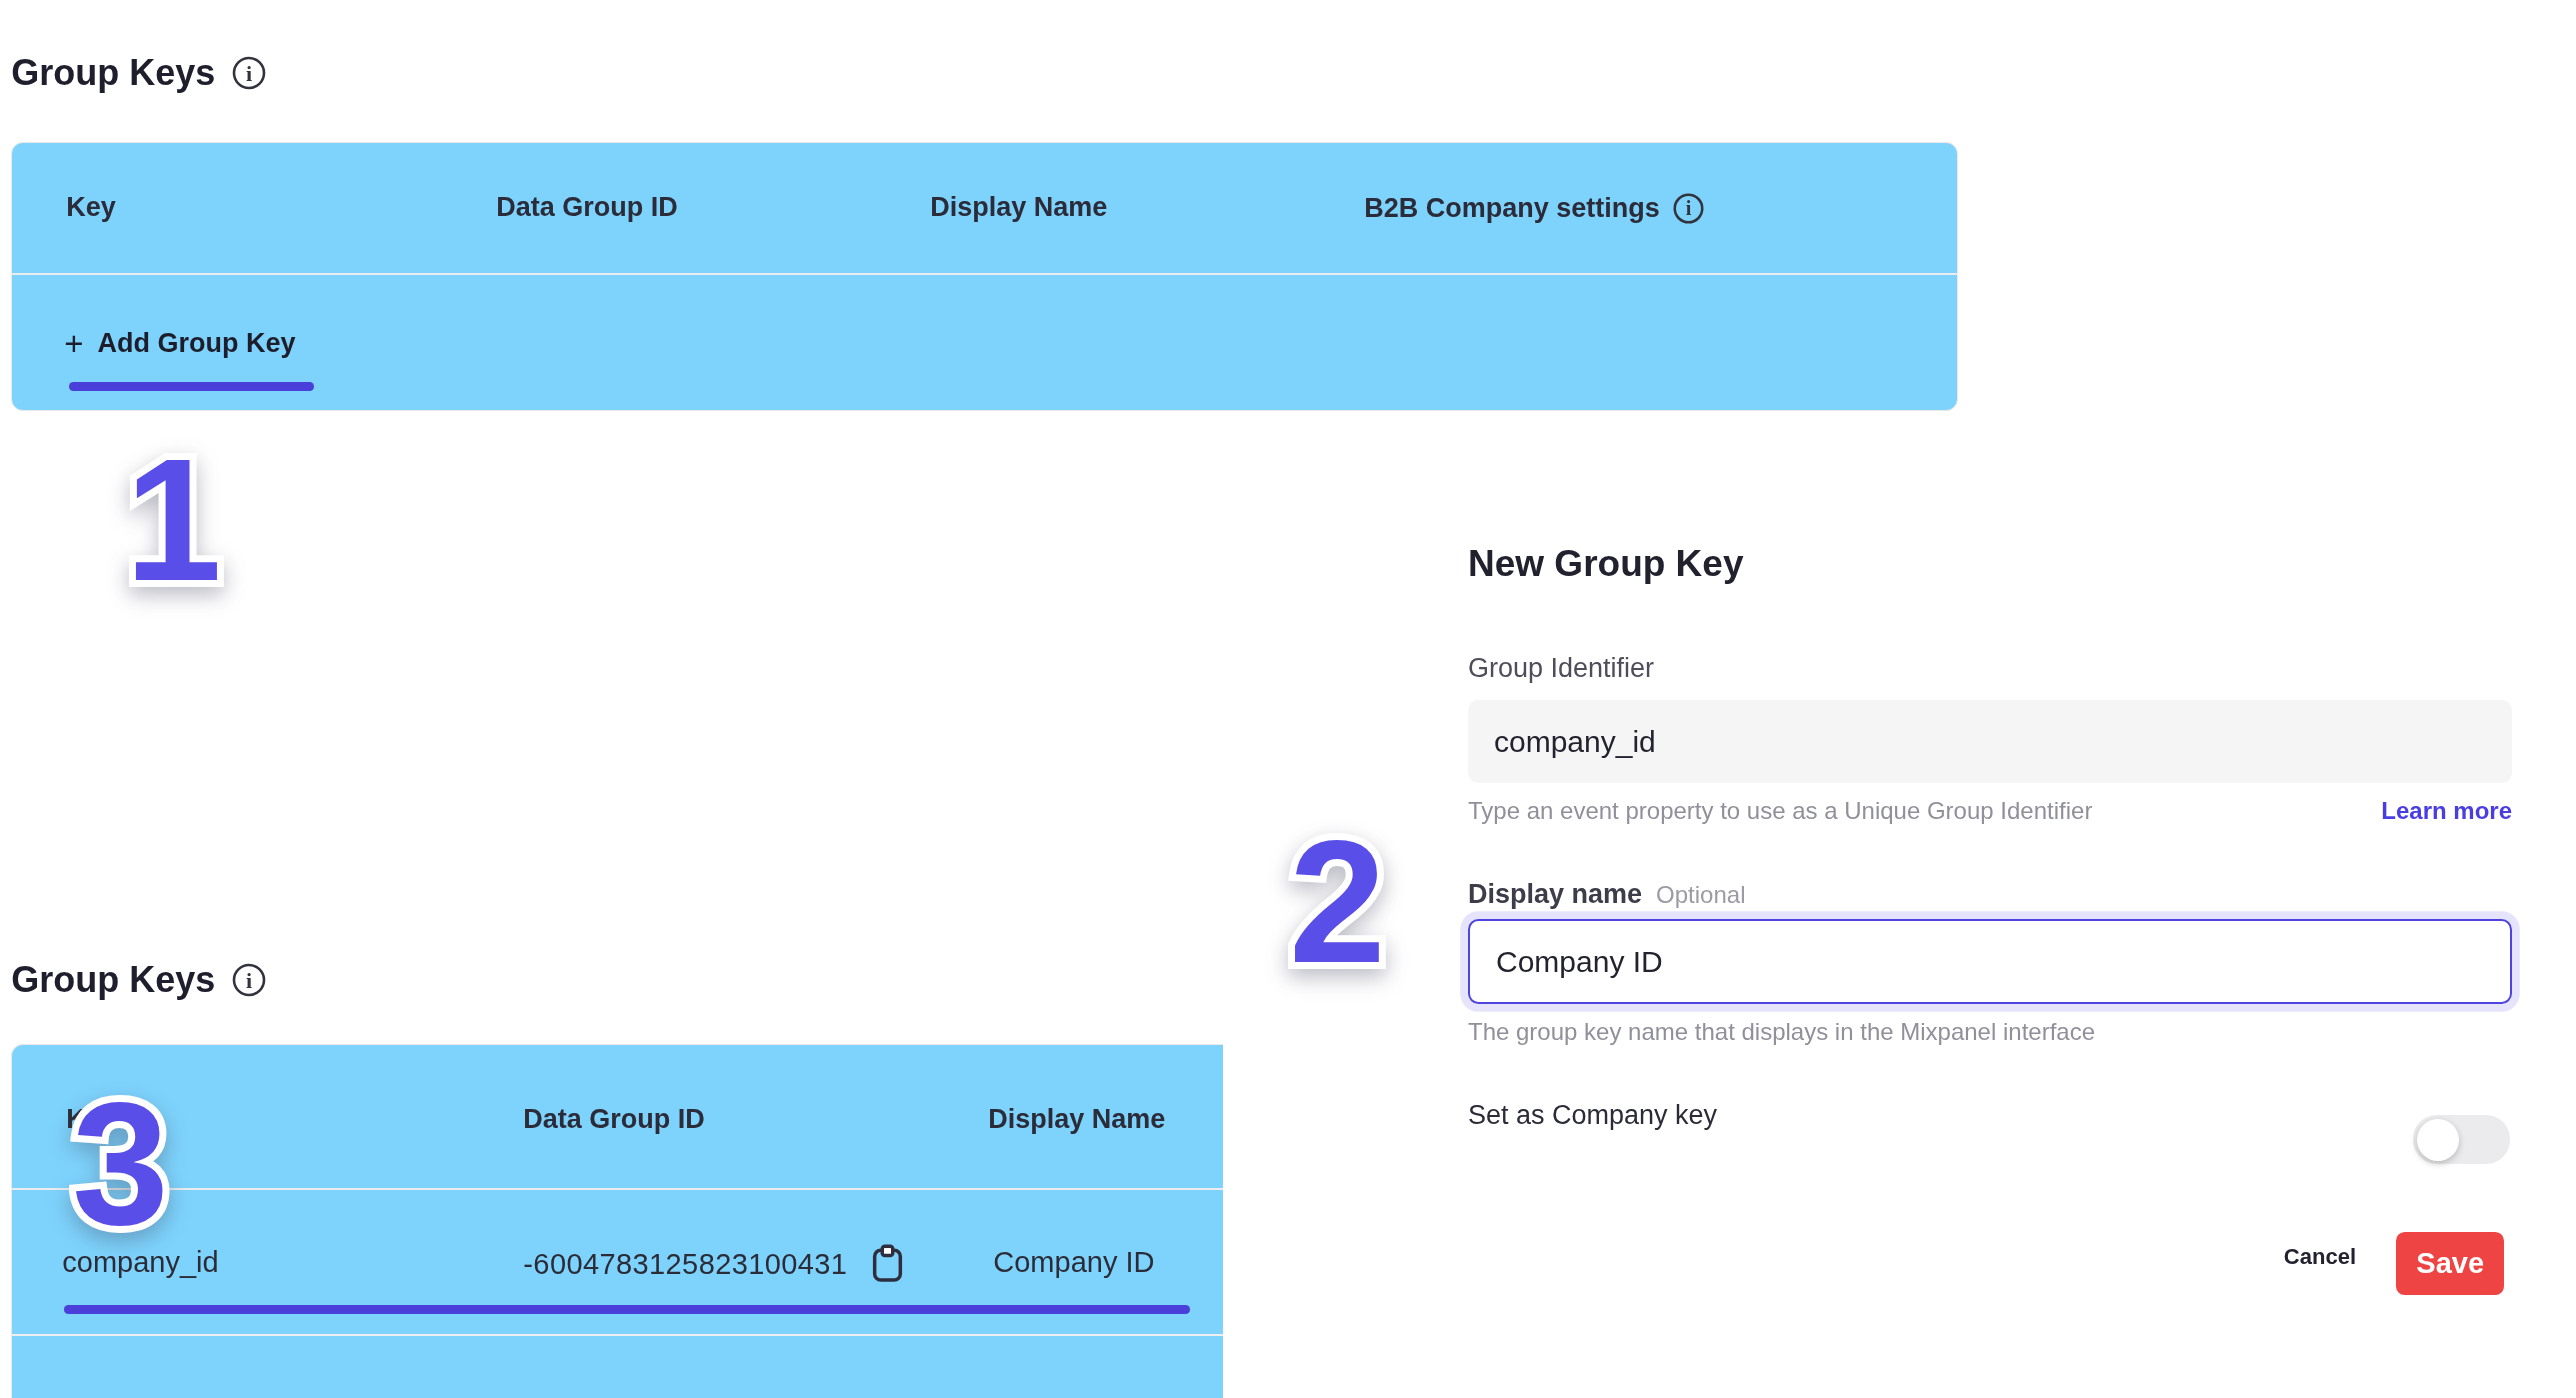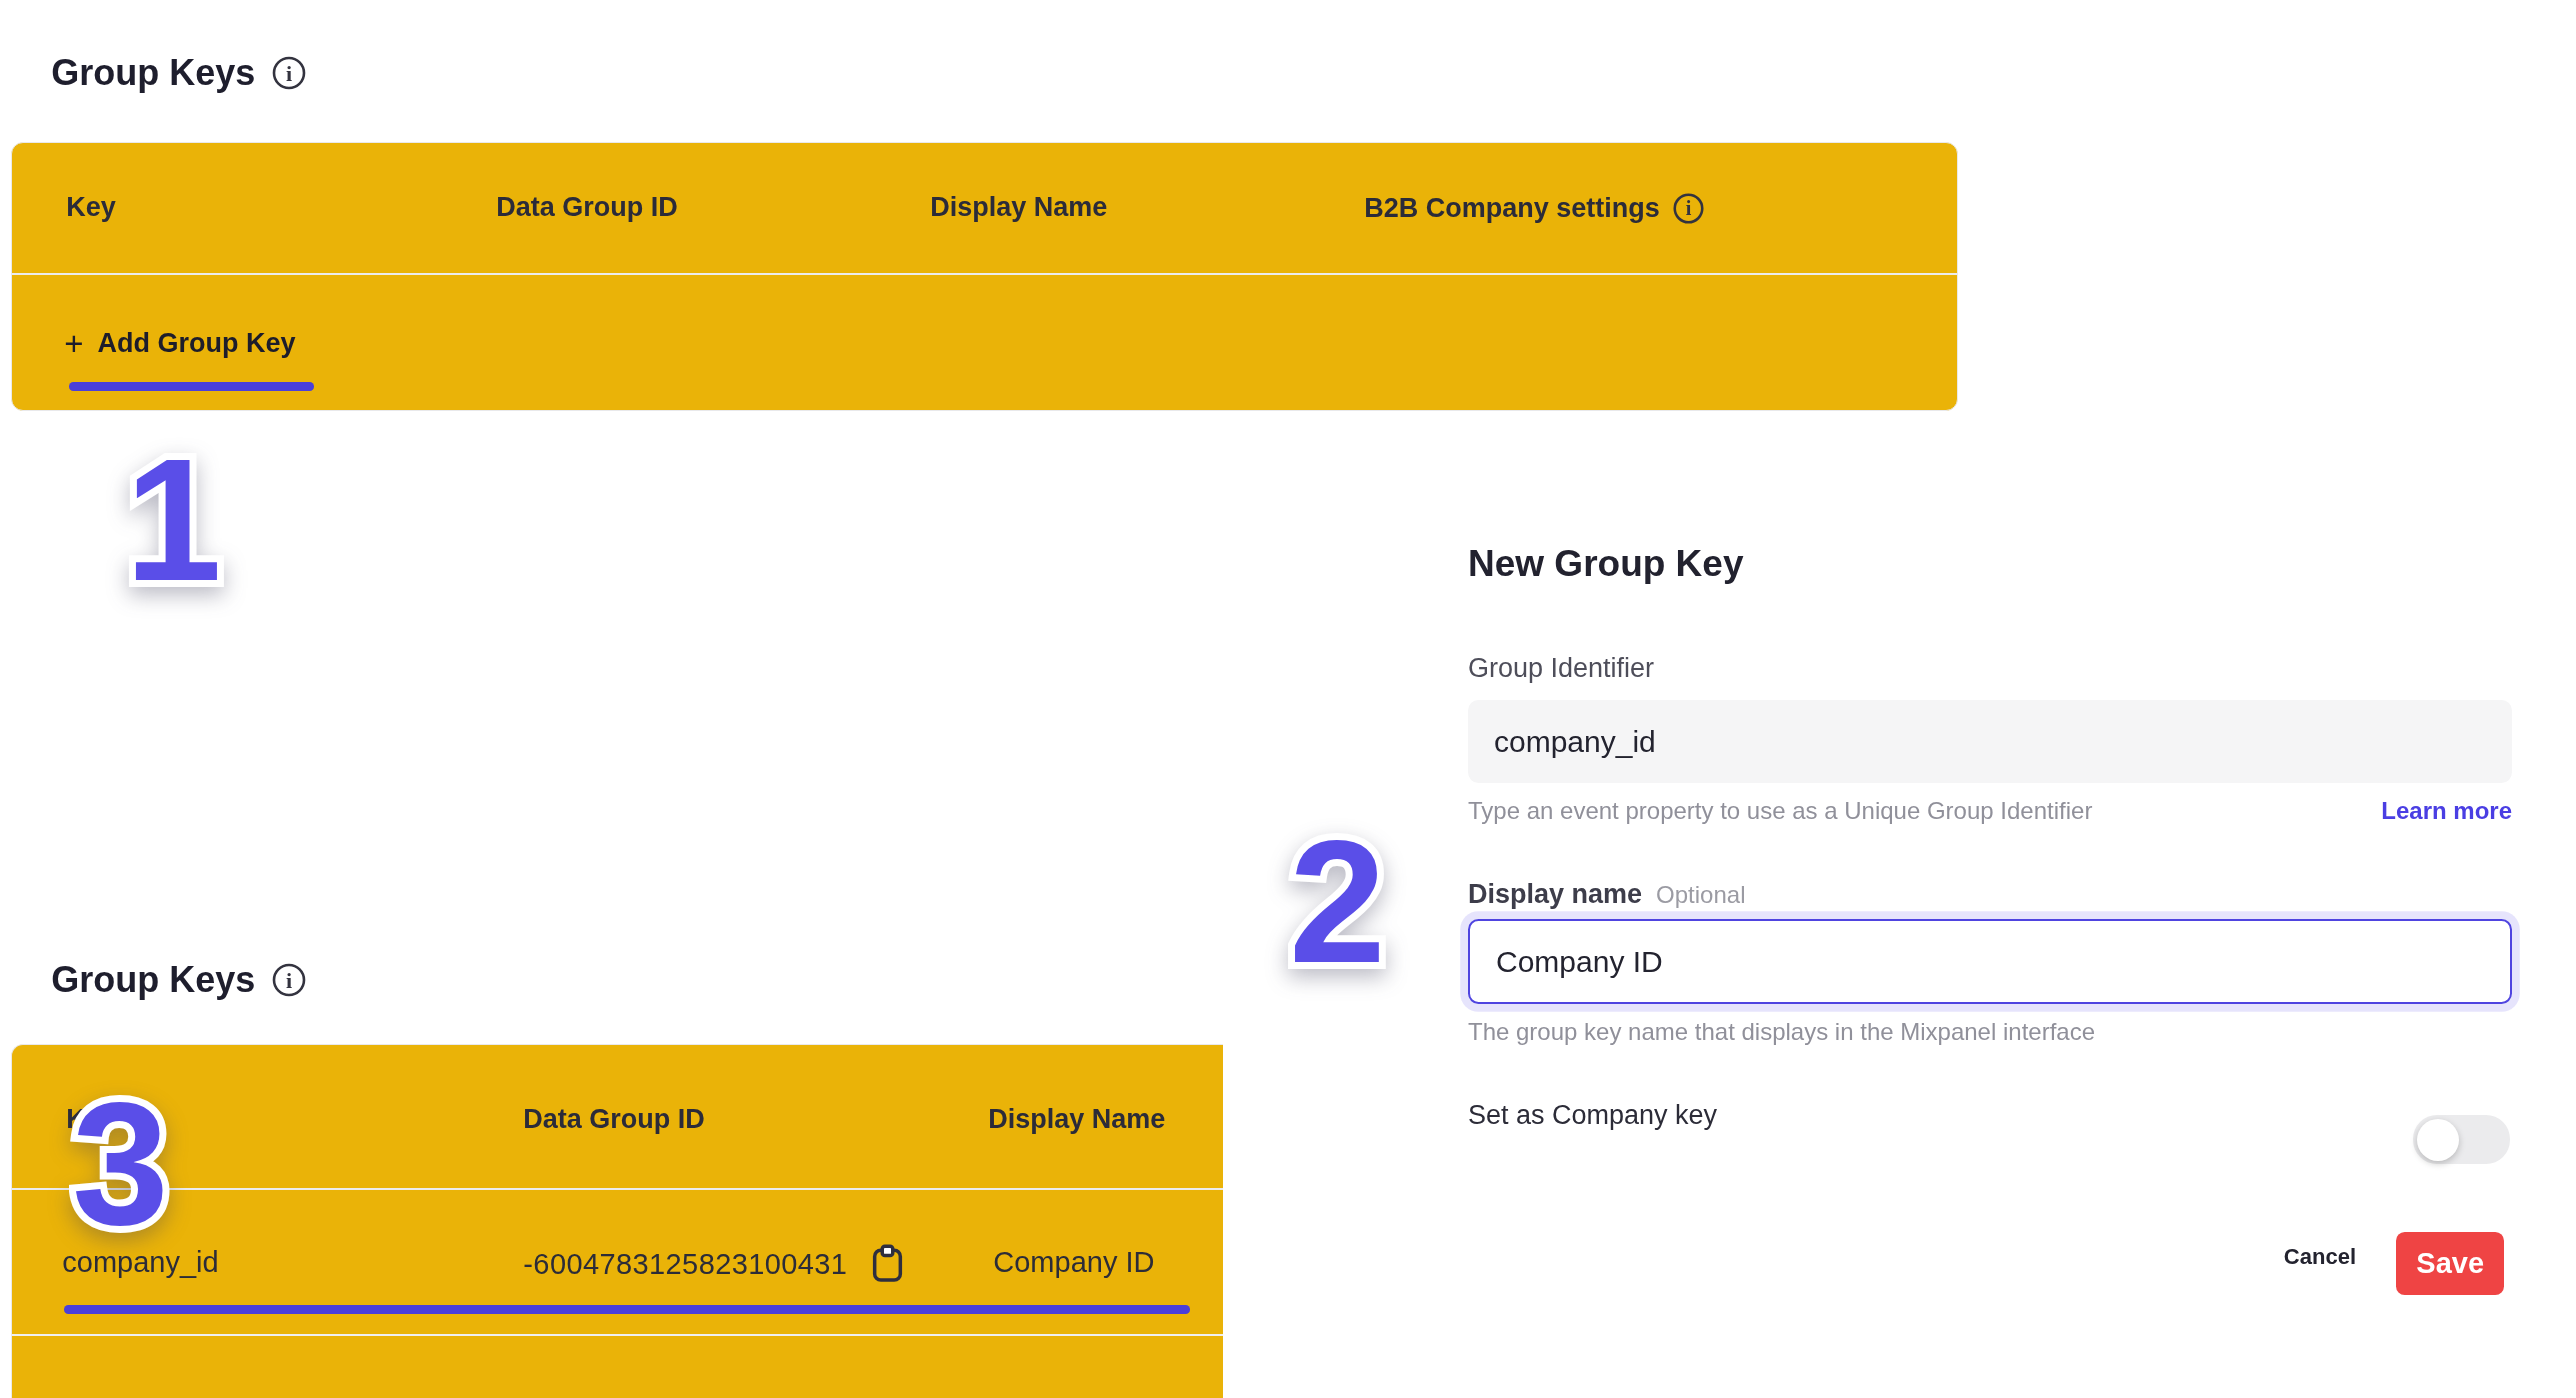--- a/index.html
+++ b/index.html
@@ -1,25 +1,25 @@
 <!DOCTYPE html>
 <html style="font-size:14px"><head>
 <meta charset="utf-8">
 <style>
   * { margin:0; padding:0; box-sizing:border-box; }
   html,body { width:2576px; height:1398px; background:#ffffff; overflow:hidden;
               font-family:"Liberation Sans", sans-serif; color:#2c2c3a; }
   .abs { position:absolute; }
 
   
-  .sec-title { font-size:36px; font-weight:700; color:#1e1e2d; display:flex; align-items:center; gap:15.6px;margin-left:40px; }
+  .sec-title { font-size:36px; font-weight:700; color:#1e1e2d; display:flex; align-items:center; gap:15.6px; }
   .info-icon { display:inline-block; }
 
   
-  .gk-table { background:#eab308; border:1.7px solid #e9e9eb; border-radius:12px; }
+  .gk-table { background:#7dd3fc; border:1.7px solid #e9e9eb; border-radius:12px; }
   .gk-table.cut { border-right:none; border-bottom:none; border-radius:12px 0 0 0; }
   .th { position:absolute; font-size:27px; font-weight:700; color:#2b2b39; display:flex; align-items:center; gap:12px; }
   .hsep { position:absolute; left:0; right:0; height:1.7px; background:#ececee; }
   .cell { position:absolute; font-size:29px; color:#2c2c38; display:flex; align-items:center; gap:22.6px; }
 
   .add-btn { position:absolute; display:flex; align-items:center; gap:14px; cursor:pointer;
              font-size:27px; font-weight:600; color:#1d1d2b; }
   .plus { font-size:33px; font-weight:400; line-height:1; color:#1d1d2b; }
 
   

